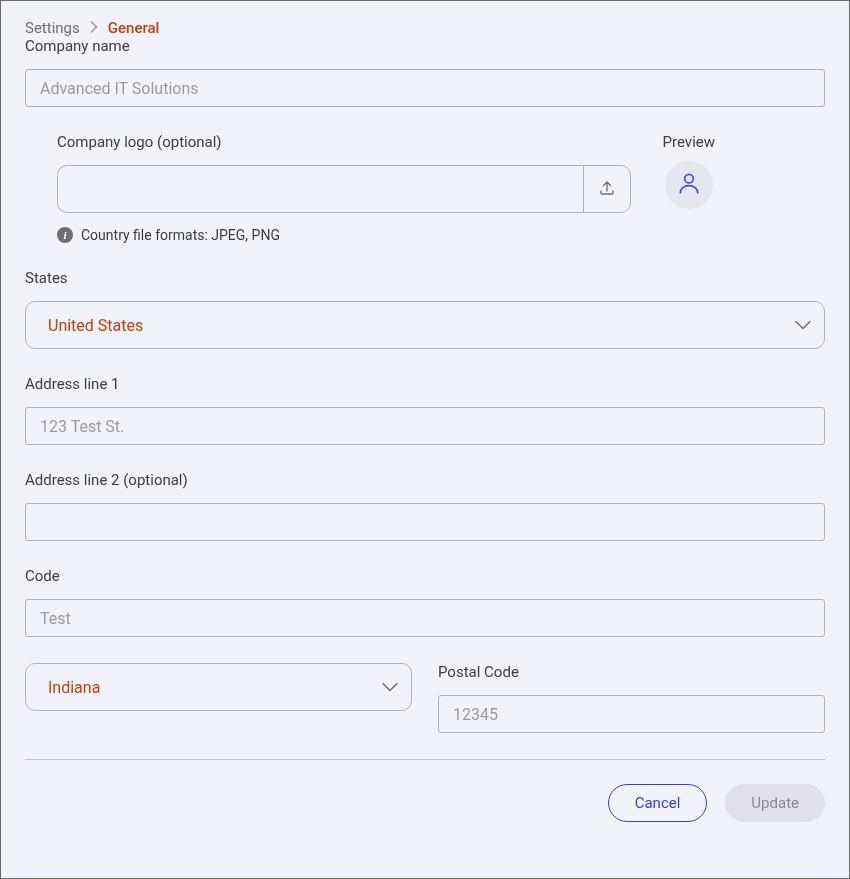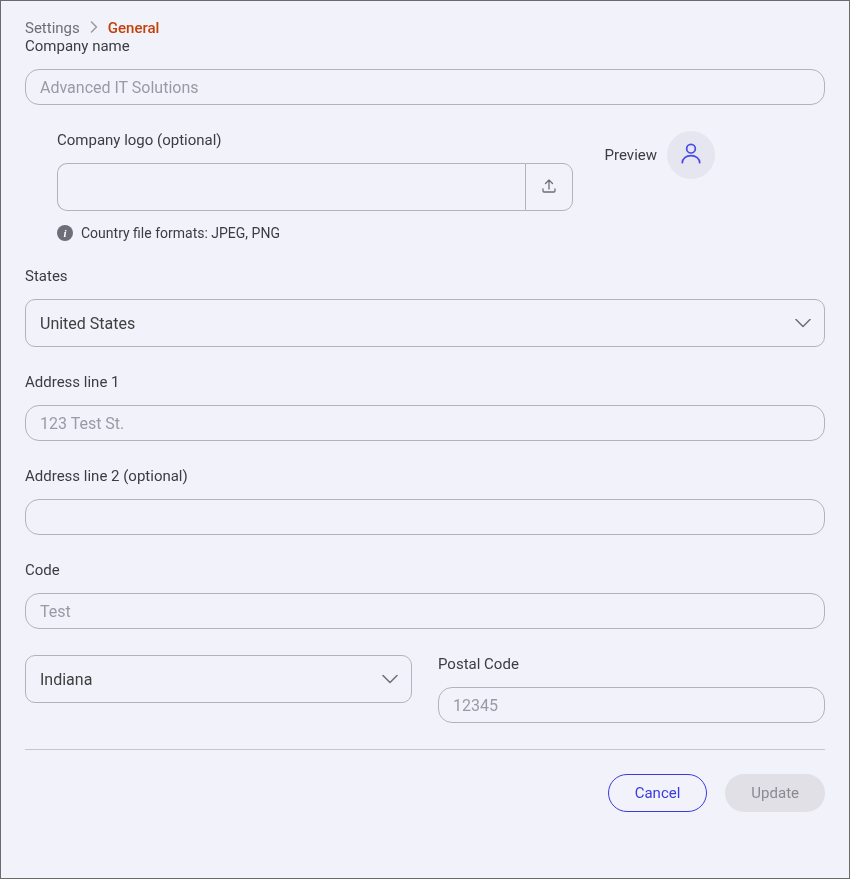--- a/index.html
+++ b/index.html
@@ -38,22 +38,22 @@
     .field-label {
       display: block;
       font-size: 15px;
       color: #3c3c44;
       margin-bottom: 14px;
     }
     .text-input, .select-input {
       width: 100%;
       height: 36px;
       border: 1px solid #b3b3bd;
-      border-radius: 14px;
-      padding: 12px 14px;
+      border-radius: 3px;
+      padding: 18px 14px;
       font-size: 16px;
       color: #1a1a1a;
       background: transparent;
       font-family: inherit;
       outline: none;
     }
     .text-input::placeholder {
       color: #9a9aa5;
     }
     .logo-row {
@@ -110,21 +110,21 @@
     .info-icon-circle span {
       color: #fff;
       font-size: 11px;
       font-style: italic;
       font-family: serif;
       font-weight: bold;
       line-height: 1;
     }
     .preview-col {
       display: flex;
-      flex-direction: row;
+      flex-direction: column;
       align-items: center;
       gap: 10px;
       padding-right: 110px;
     }
     .preview-label {
       font-size: 15px;
       color: #3c3c44;
     }
     .avatar-circle {
       width: 48px;
@@ -137,23 +137,23 @@
     }
     .select-wrap {
       position: relative;
       width: 100%;
     }
     .select-value {
       width: 100%;
       height: 48px;
       border: 1px solid #b3b3bd;
       border-radius: 10px;
-      padding: 0 42px 0 14px;
+      padding: 0 42px 0 22px;
       font-size: 16px;
-      color: #404040;
+      color: #c2410c;
       background: transparent;
       display: flex;
       align-items: center;
       cursor: pointer;
     }
     .select-chevron {
       position: absolute;
       right: 14px;
       top: 50%;
       transform: translateY(-50%);

